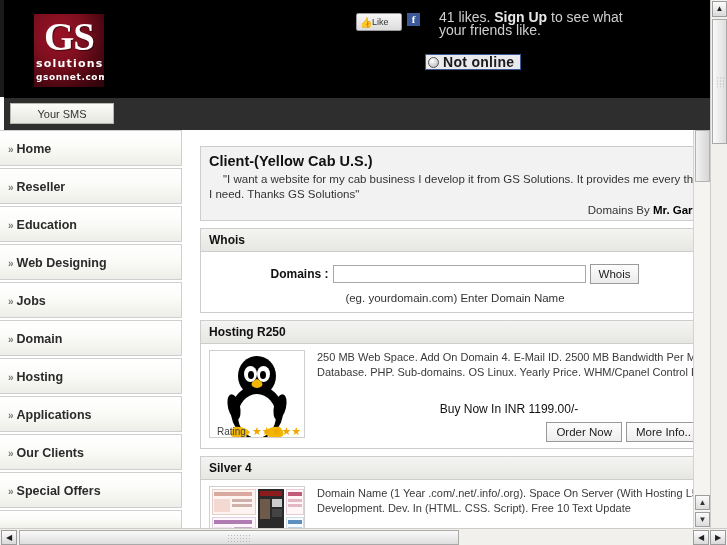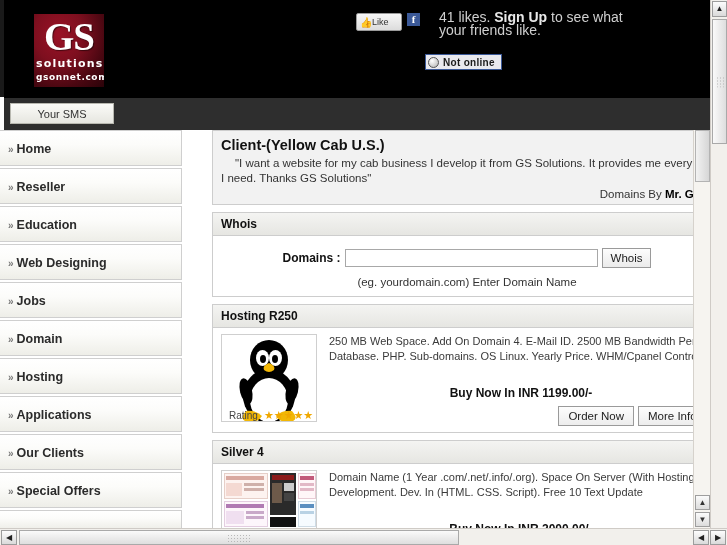--- a/index.html
+++ b/index.html
@@ -131,21 +131,21 @@
     color: #cfcfcf;
   }
   #fb-text b { color: #e8e8e8; }
   #not-online {
     position: absolute;
     left: 425px; top: 54px;
     height: 16px;
     padding: 0 6px 0 17px;
     border: 1px solid #3b5998;
     background: #e9e9ee;
-    font-size: 10px;
+    font-size: 14px;
     font-weight: bold;
     color: #1a1a1a;
     line-height: 15px;
     letter-spacing: .3px;
   }
   #not-online .globe {
     position: absolute;
     left: 2px; top: 2px;
     width: 11px; height: 11px;
     border-radius: 50%;
@@ -206,25 +206,24 @@
   }
   .side-item .chev {
     color: #777;
     font-size: 10px;
     margin-right: 3px;
   }
 
   
   #main {
     position: absolute;
-    left: 200px; top: 0;
+    left: 200px; top: 16px;
     width: 510px;
     height: 398px;
     overflow: hidden;
-    margin-left: 12px;
   }
 
   .panel {
     position: relative;
     background: #ffffff;
     border: 1px solid #cdcdcd;
     margin-bottom: 7px;
   }
   .panel-head {
     background: linear-gradient(#f4f4f2, #e6e6e2);
@@ -321,21 +320,21 @@
     line-height: 15px;
     text-align: justify;
     white-space: nowrap;
     overflow: visible;
   }
   .prod-desc .l2 { display: block; }
   .prod-price {
     margin-left: 108px;
     text-align: center;
     font-size: 12px;
-    font-weight: bold;
+    font-weight: normal;
     color: #111;
     padding-top: 22px;
   }
   .prod-foot {
     position: relative;
     height: 22px;
     margin-top: 6px;
   }
   .rating-wrap {
     position: absolute;

